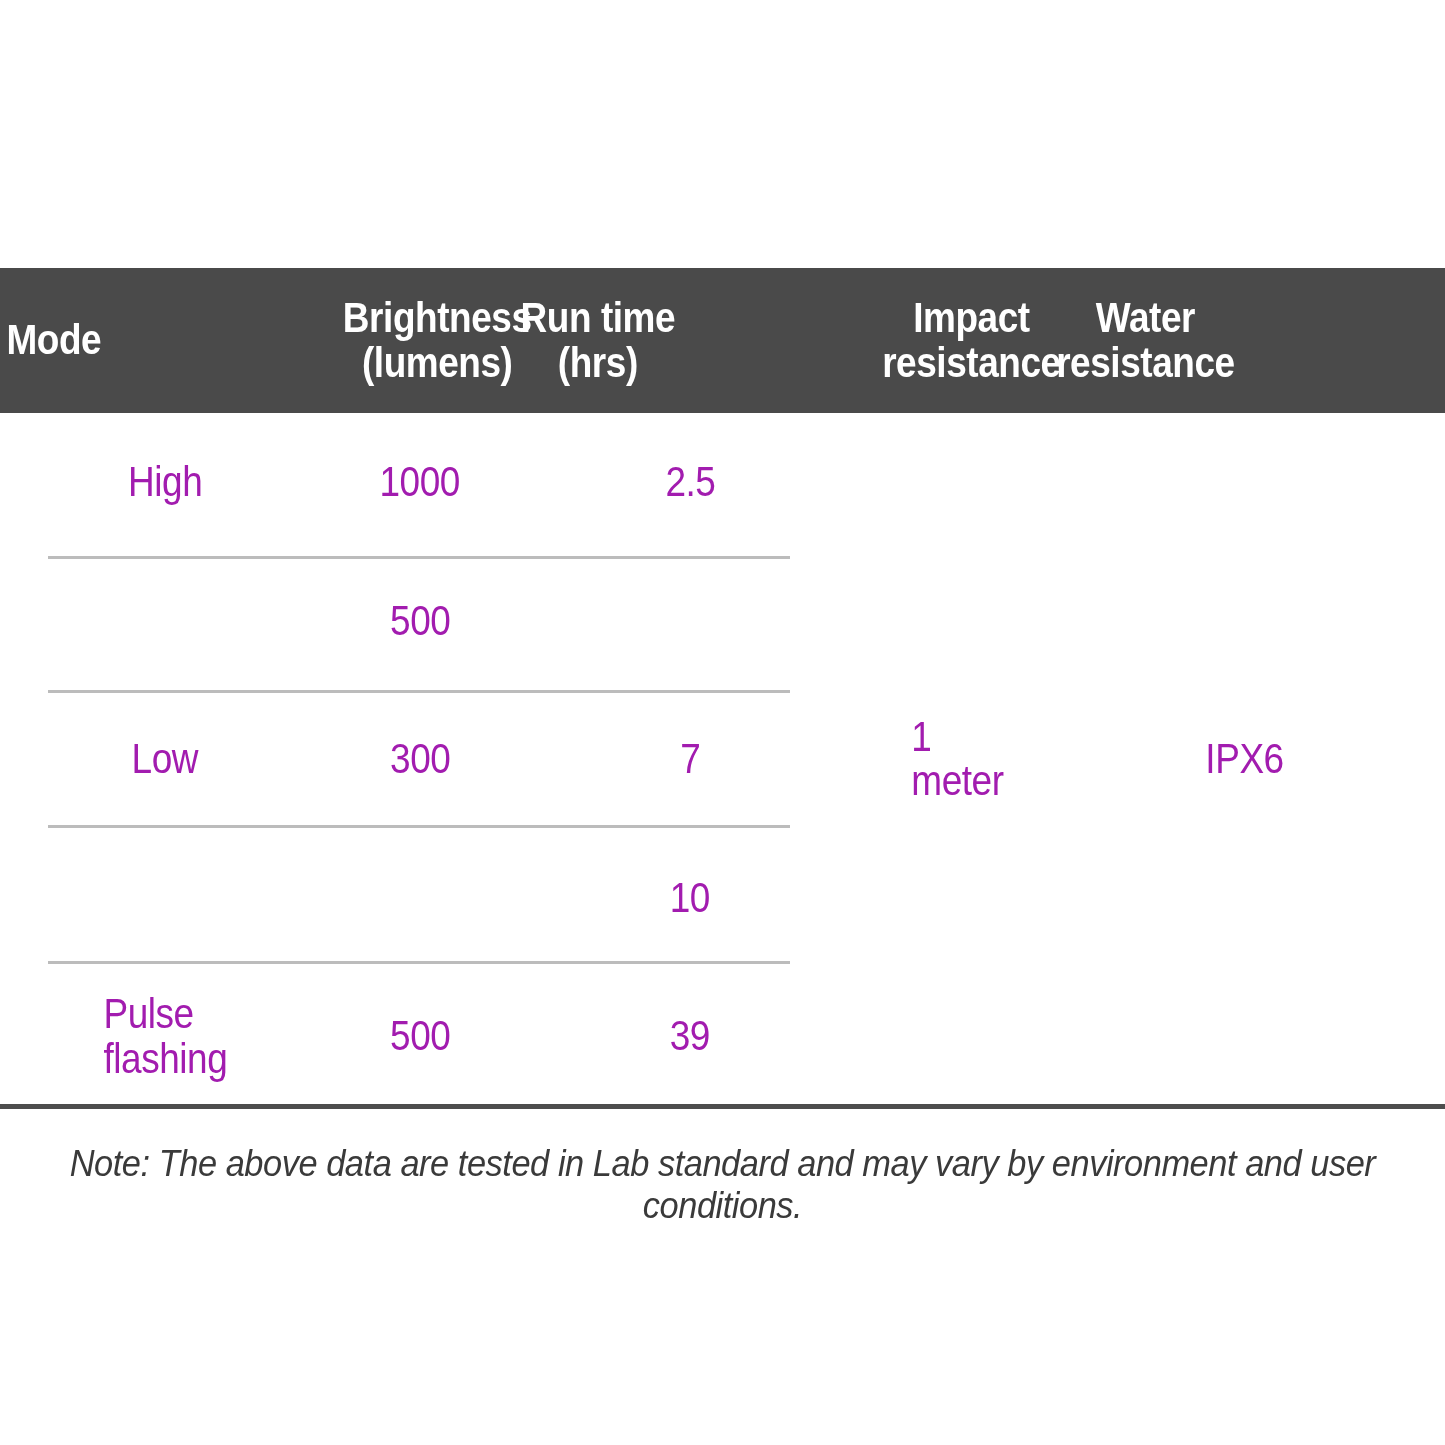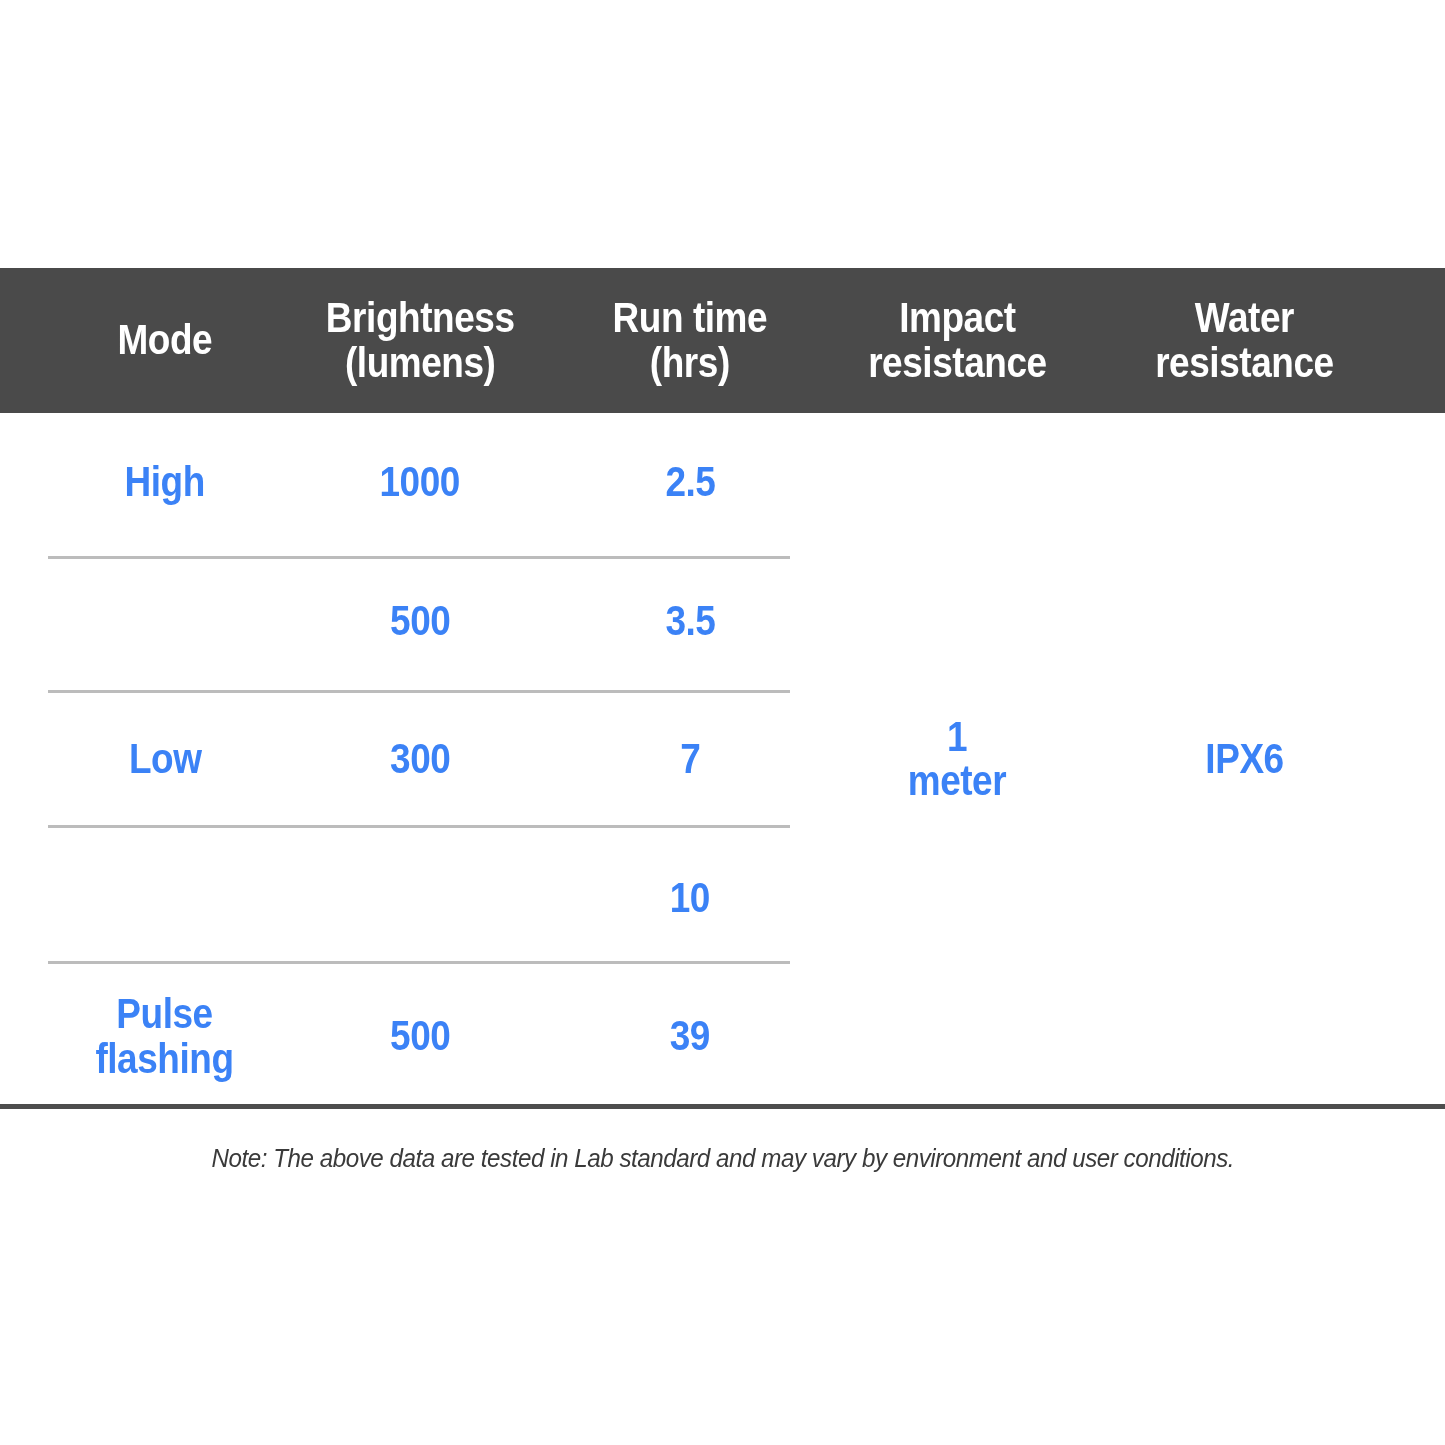--- a/index.html
+++ b/index.html
@@ -16,44 +16,43 @@
   
   .thead {
     position: absolute;
     top: 268px; left: 0;
     width: 1445px; height: 145px;
     background: #4a4a4a;
     display: grid;
     grid-template-columns: 330px 180px 360px 174px 401px;
   }
   .thead .cell {
-    display: flex; align-items: center; justify-content: center;
+    display: flex; align-items: center; 
     color: #ffffff;
     font-size: 42px; font-weight: 700;
     line-height: 1.07;
     text-align: center;
     white-space: pre-line;
   }
 
   
   .tbody {
     position: absolute;
     top: 413px; left: 0;
     width: 1445px; height: 693px;
     display: grid;
     grid-template-columns: 330px 180px 360px 174px 401px;
     grid-template-rows: repeat(5, 138.6px);
   }
   .tbody .cell {
     display: flex; align-items: center; justify-content: center;
-    font-size: 42px; font-weight: 700;
+    font-size: 42px; font-weight: 400;
     line-height: 1.06;
-    text-align: center;
     white-space: pre-line;
-    color: #3b82f6;
+    color: #a21caf;
   }
   .c1 { grid-column: 1; } .c2 { grid-column: 2; } .c3 { grid-column: 3; }
   .c4 { grid-column: 4; } .c5 { grid-column: 5; }
   .r1 { grid-row: 1; } .r2 { grid-row: 2; } .r3 { grid-row: 3; }
   .r4 { grid-row: 4; } .r5 { grid-row: 5; }
   .rspan { grid-row: 1 / 6; }
 
   
   .cond { display: inline-block; transform: scaleX(0.88); transform-origin: center; letter-spacing: -0.5px; }
 
@@ -72,21 +71,21 @@
     width: 1445px; height: 5px;
     background: #4d4d4d;
   }
 
   
   .note {
     position: absolute;
     top: 1143px; left: 0;
     width: 1445px;
     text-align: center;
-    font-size: 26px;
+    font-size: 37px;
     font-style: italic;
     color: #3a3a3a;
   }
   .note .cond { transform: scaleX(0.93); }
 </style>
 </head>
 <body>
 
 <div class="page">
 
@@ -119,23 +118,20 @@
     </div>
     <div class="cell c2 r1">
       <span class="cond">1000</span>
     </div>
     <div class="cell c3 r1">
       <span class="cond">2.5</span>
     </div>
 
     <div class="cell c2 r2">
       <span class="cond">500</span>
-    </div>
-    <div class="cell c3 r2">
-      <span class="cond">3.5</span>
     </div>
 
     <div class="cell c1 r3">
       <span class="cond">Low</span>
     </div>
     <div class="cell c2 r3">
       <span class="cond">300</span>
     </div>
     <div class="cell c3 r3">
       <span class="cond">7</span>

